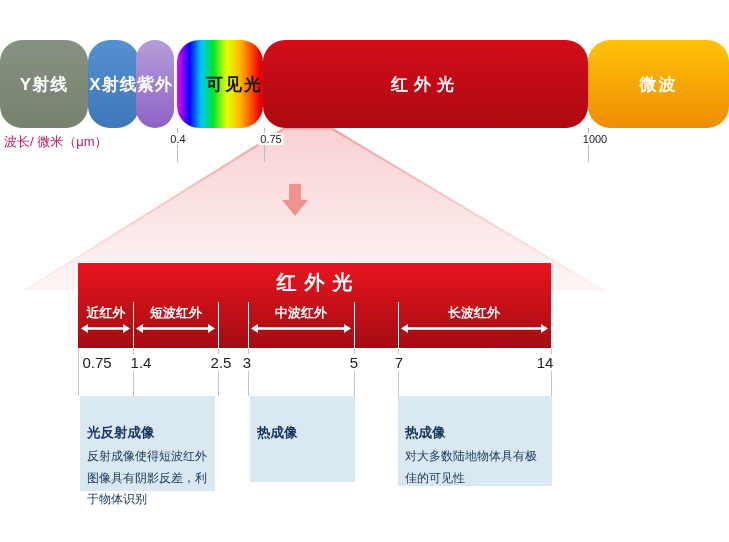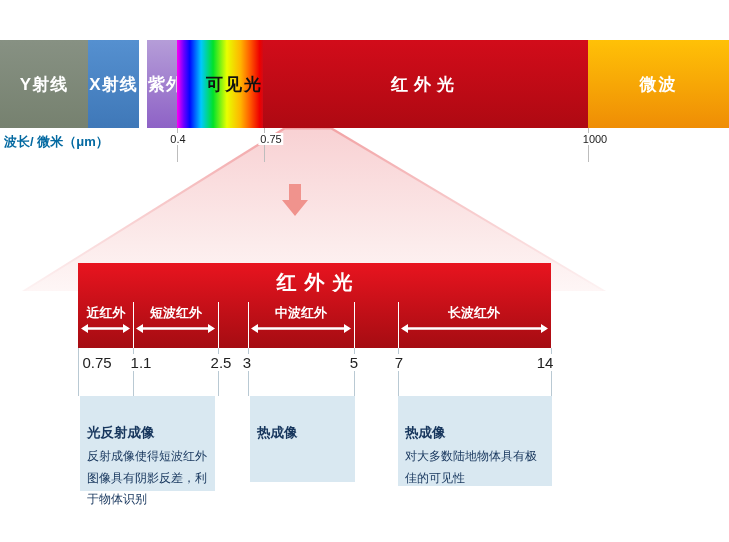--- a/index.html
+++ b/index.html
@@ -1,29 +1,29 @@
 <!DOCTYPE html>
 <html><head>
 <meta charset="utf-8">
 <style>
   html,body{margin:0;padding:0;background:#fff;}
   #stage{position:relative;width:729px;height:542px;background:#fff;overflow:hidden;
          font-family:"Liberation Sans","DejaVu Sans",sans-serif;}
   
   .band{position:absolute;top:40px;height:88px;display:flex;align-items:center;justify-content:center;
-        color:#fff;font-weight:bold;font-size:17px;letter-spacing:1px;white-space:nowrap;}
+        color:#fff;font-weight:bold;font-size:17px;letter-spacing:1px;white-space:nowrap;border-radius:22px;}
   .band-gamma{left:0;width:88px;background:linear-gradient(180deg,#879183,#76816f);}
   .band-xray{left:88px;width:51px;background:linear-gradient(180deg,#5590d0,#3f78b8);}
-  .band-uv{left:147px;width:38px;background:linear-gradient(180deg,#b59dd8,#8e62c6);}
+  .band-uv{left:136px;width:38px;background:linear-gradient(180deg,#b59dd8,#8e62c6);}
   .band-visible{left:177px;width:86px;color:#111;letter-spacing:2px;
         background:linear-gradient(90deg,#ff00f2 0%,#6a00ff 8%,#0008ff 15%,#00c8ff 28%,#00e22a 42%,#e8ff00 58%,#ffb400 74%,#ff5a00 85%,#ee0000 96%,#d40a14 100%);justify-content:flex-end;}
   .band-ir{left:263px;width:325px;background:linear-gradient(180deg,#d20c1a,#ae0912);letter-spacing:6px;}
   .band-micro{left:588px;width:141px;background:linear-gradient(180deg,#ffc107,#ef8d05);letter-spacing:2px;}
   
-  .axis-label{position:absolute;left:4px;top:133px;font-size:13px;color:#0369a1;font-weight:bold;}
+  .axis-label{position:absolute;left:4px;top:133px;font-size:13px;color:#be185d;}
   .tick-top{position:absolute;top:128px;height:34px;width:1px;background:#bdbdbd;}
   .num-top{position:absolute;top:133px;font-size:11px;color:#222;background:#fff;padding:0 2px;
            transform:translateX(-50%);}
   
   .funnel{position:absolute;left:0;top:128px;width:729px;height:163px;}
   .funnel-border{position:absolute;inset:0;
       clip-path:polygon(283px 0,333px 0,606px 163px,22px 163px);
       background:linear-gradient(to bottom,rgba(241,158,160,.95),rgba(247,205,207,.25));}
   .funnel-fill{position:absolute;inset:0;
       clip-path:polygon(285px 1.4px,331px 1.4px,602.5px 163px,25.5px 163px);
@@ -107,21 +107,21 @@
   </div>
 
   <div class="tick-low" style="left:78px;"></div>
   <div class="tick-low" style="left:133px;"></div>
   <div class="tick-low" style="left:218px;"></div>
   <div class="tick-low" style="left:248px;"></div>
   <div class="tick-low" style="left:354px;"></div>
   <div class="tick-low" style="left:398px;"></div>
   <div class="tick-low tall" style="left:551px;"></div>
   <div class="num-scale" style="left:97px;">0.75</div>
-  <div class="num-scale" style="left:141px;">1.1</div>
+  <div class="num-scale" style="left:141px;">1.4</div>
   <div class="num-scale" style="left:221px;">2.5</div>
   <div class="num-scale" style="left:247px;">3</div>
   <div class="num-scale" style="left:354px;">5</div>
   <div class="num-scale" style="left:399px;">7</div>
   <div class="num-scale" style="left:545px;">14</div>
 
   <div class="info-box" style="left:80px;width:135px;height:95px;">
     <p class="info-title">光反射成像</p>
     <p class="info-body">反射成像使得短波红外图像具有阴影反差，利于物体识别</p>
   </div>

